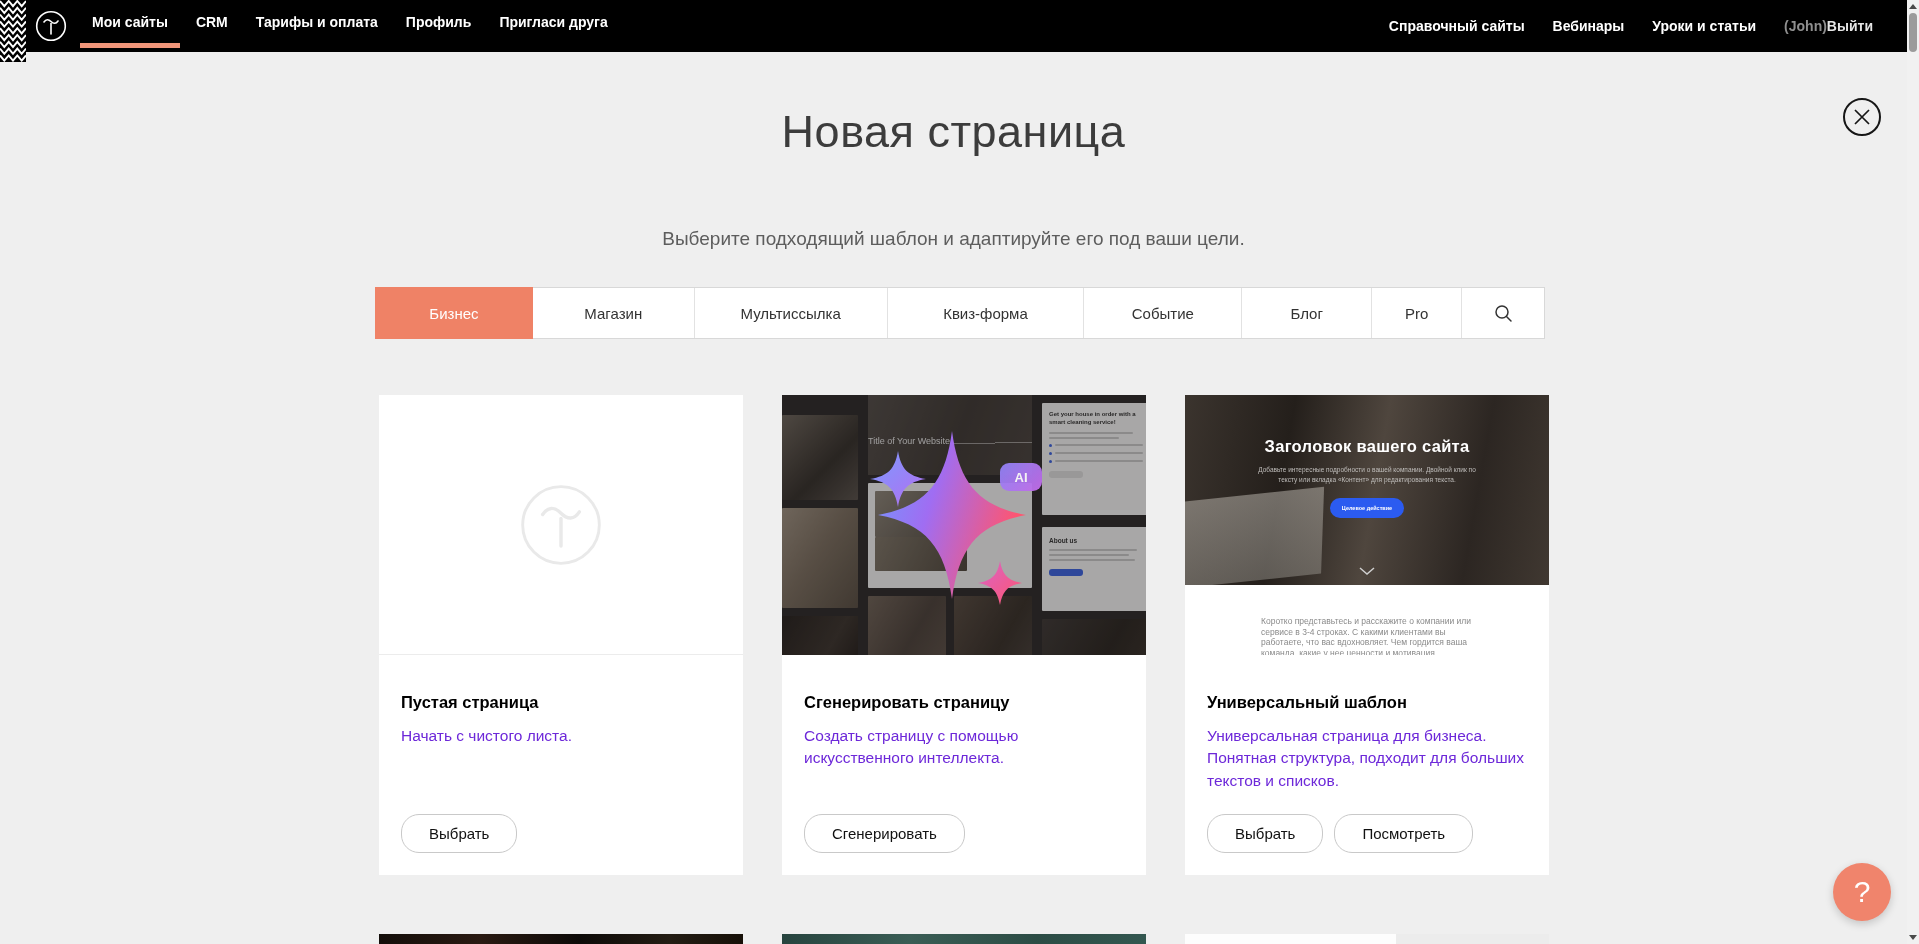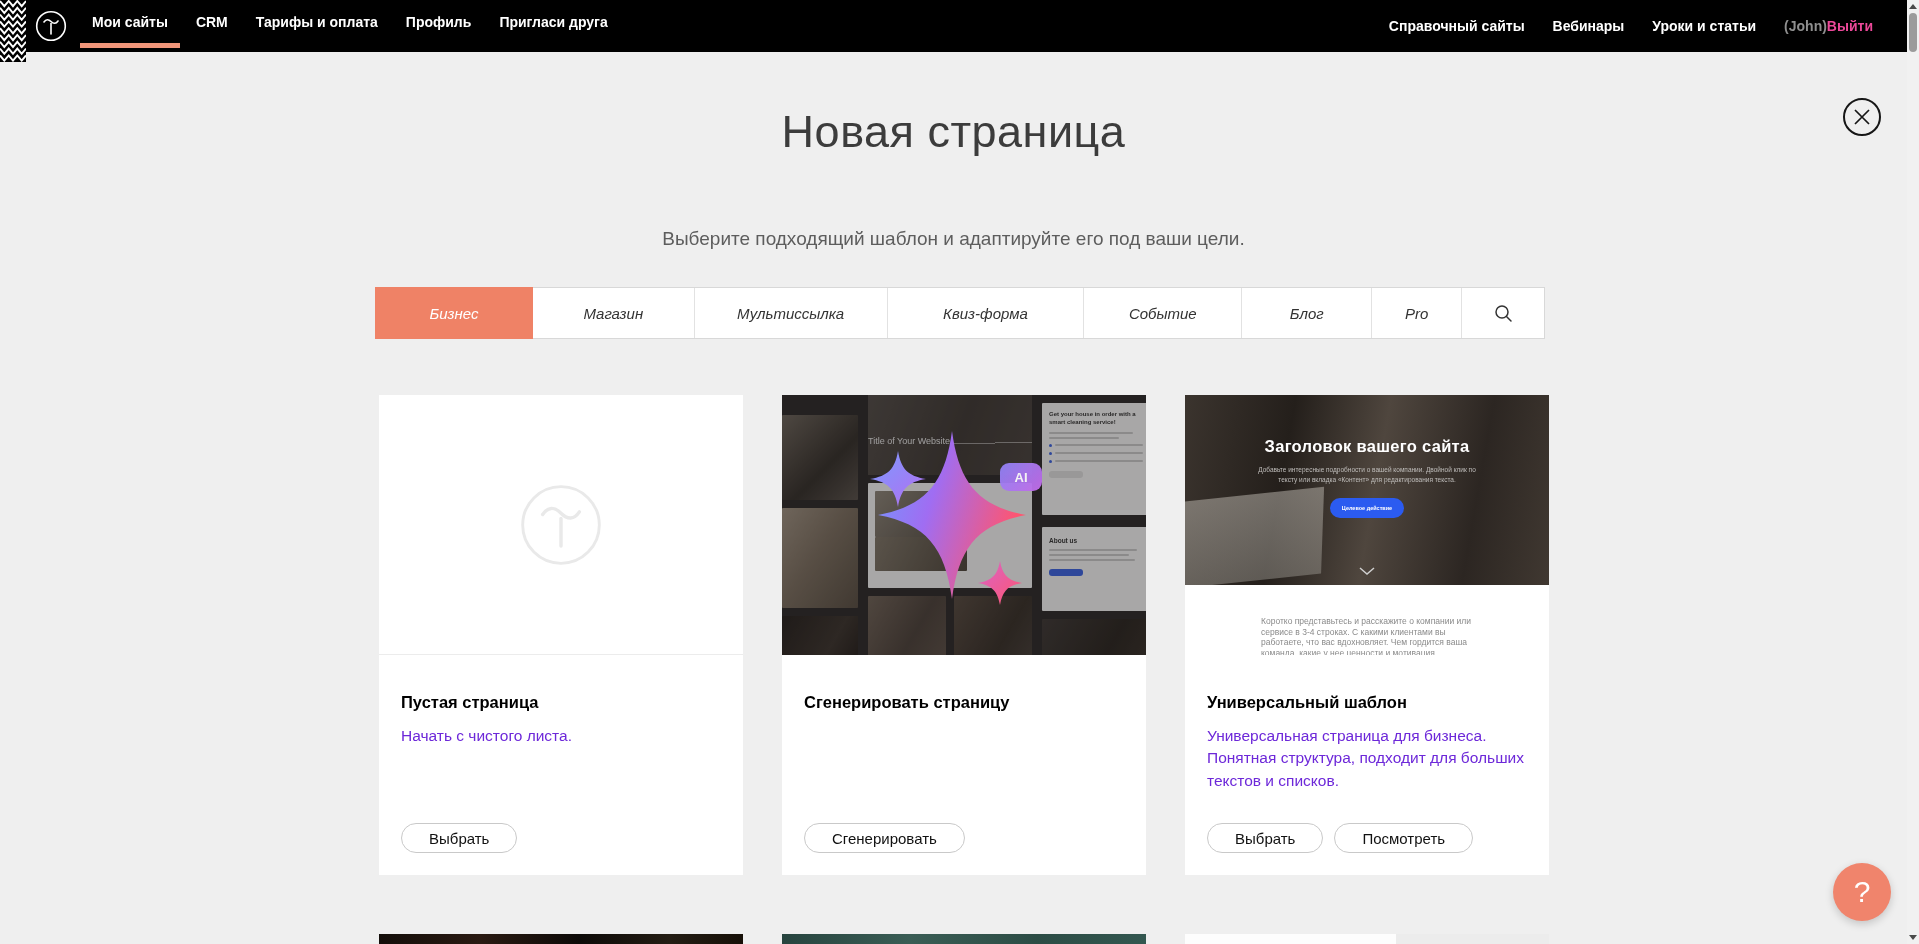--- a/index.html
+++ b/index.html
@@ -26,21 +26,21 @@
   .nav-item{
     position:relative;height:52px;display:flex;align-items:center;
     padding:0 14px;color:#fff;font-size:14px;font-weight:700;cursor:pointer;white-space:nowrap;
   }
   .nav-item.active::after{
     content:"";position:absolute;left:2px;right:2px;bottom:0;height:5px;
     background:var(--accent-underline);
   }
   .user-item{display:flex;}
   .user-name{color:#8f8f8f;}
-  .logout{color:#ec4899;}
+  .logout{color:#e5e5e5;}
   
   .scrollbar{position:absolute;right:0;top:0;width:12px;height:944px;background:#f1f1f1;}
   .sb-thumb{position:absolute;top:13px;left:2px;width:8px;height:39px;background:#9b9b9b;border-radius:4px;}
   .sb-up{position:absolute;top:4px;left:2px;width:0;height:0;border-left:4px solid transparent;border-right:4px solid transparent;border-bottom:5px solid #4a4a4a;}
   .sb-down{position:absolute;bottom:4px;left:2px;width:0;height:0;border-left:4px solid transparent;border-right:4px solid transparent;border-top:5px solid #4a4a4a;}
   
   .close-btn{
     position:absolute;left:1843px;top:98px;width:38px;height:38px;border:2px solid #161616;
     border-radius:50%;background:transparent;cursor:pointer;display:flex;align-items:center;justify-content:center;
   }
@@ -48,21 +48,21 @@
     position:absolute;top:106px;left:0;width:1907px;text-align:center;
     font-size:45px;font-weight:300;letter-spacing:.5px;color:#3c3c3c;
   }
   .page-subtitle{
     position:absolute;top:228px;left:0;width:1907px;text-align:center;
     font-size:19px;font-weight:300;color:#5d5d5d;
   }
   
   .tabs{
     position:absolute;top:287px;left:375px;width:1170px;height:52px;display:flex;
-    background:#fff;border:1px solid #d8d8d8;font-style:italic;
+    background:#fff;border:1px solid #d8d8d8;
   }
   .tab{
     height:50px;display:flex;align-items:center;justify-content:center;
     font-size:15px;color:#333;border-right:1px solid #e2e2e2;cursor:pointer;
   }
   .tab:nth-child(1){width:157px;}
   .tab:nth-child(2){width:162px;}
   .tab:nth-child(3){width:193px;}
   .tab:nth-child(4){width:197px;}
   .tab:nth-child(5){width:158px;}
@@ -75,21 +75,21 @@
   }
   
   .grid{position:absolute;top:395px;left:379px;width:1170px;display:flex;gap:39px;}
   .card{width:364px;height:480px;background:#fff;position:relative;cursor:pointer;}
   .card-preview{position:relative;height:260px;overflow:hidden;}
   .card-body{padding:38px 22px 0;}
   .card-title{font-size:16.5px;font-weight:700;color:#000;}
   .card-desc{margin-top:13px;font-size:15.5px;color:#6d28d9;line-height:1.45;max-width:320px;}
   .card-actions{position:absolute;left:22px;bottom:22px;display:flex;gap:11px;}
   .pill-btn{
-    height:30px;padding:0 27px;border:1px solid #c9c9c9;border-radius:18px;background:#fff;
+    height:39px;padding:0 27px;border:1px solid #c9c9c9;border-radius:18px;background:#fff;
     font-size:15px;color:#111;display:flex;align-items:center;cursor:pointer;white-space:nowrap;
     font-family:inherit;
   }
   
   .blank-preview{display:flex;align-items:center;justify-content:center;border-bottom:1px solid #ececec;height:260px;}
   
   .collage{background:#2b2828;height:260px;}
   .collage::after{content:"";position:absolute;inset:0;background:rgba(24,20,20,.34);z-index:1;}
   .cphoto{position:absolute;border-radius:1px;}
   .cwhite{position:absolute;background:#f3f3f3;border-radius:1px;padding:8px 7px;}
@@ -299,20 +299,21 @@
           </linearGradient>
         </defs>
         <path fill="url(#g1)" d="M92 8 C99 60, 118 83, 166 92 C118 101, 99 124, 92 176 C85 124, 66 101, 18 92 C66 83, 85 60, 92 8 Z"></path>
         <path fill="url(#g2)" d="M38 28 C41 46, 48 53, 66 56 C48 59, 41 66, 38 84 C35 66, 28 59, 10 56 C28 53, 35 46, 38 28 Z"></path>
         <path fill="url(#g3)" d="M140 138 C142.5 152, 148 157.5, 162 160 C148 162.5, 142.5 168, 140 182 C137.5 168, 132 162.5, 118 160 C132 157.5, 137.5 152, 140 138 Z"></path>
       </svg>
       <div class="ai-badge">AI</div>
     </div>
     <div class="card-body">
       <div class="card-title">Сгенерировать страницу</div>
+      <div class="card-desc">Создать страницу с помощью искусственного интеллекта.</div>
     </div>
     <div class="card-actions">
       <button class="pill-btn">Сгенерировать</button>
     </div>
   </div>
 
   <div class="card">
     <div class="card-preview">
       <div class="tpl-hero">
         <div class="tpl-laptop"></div>

